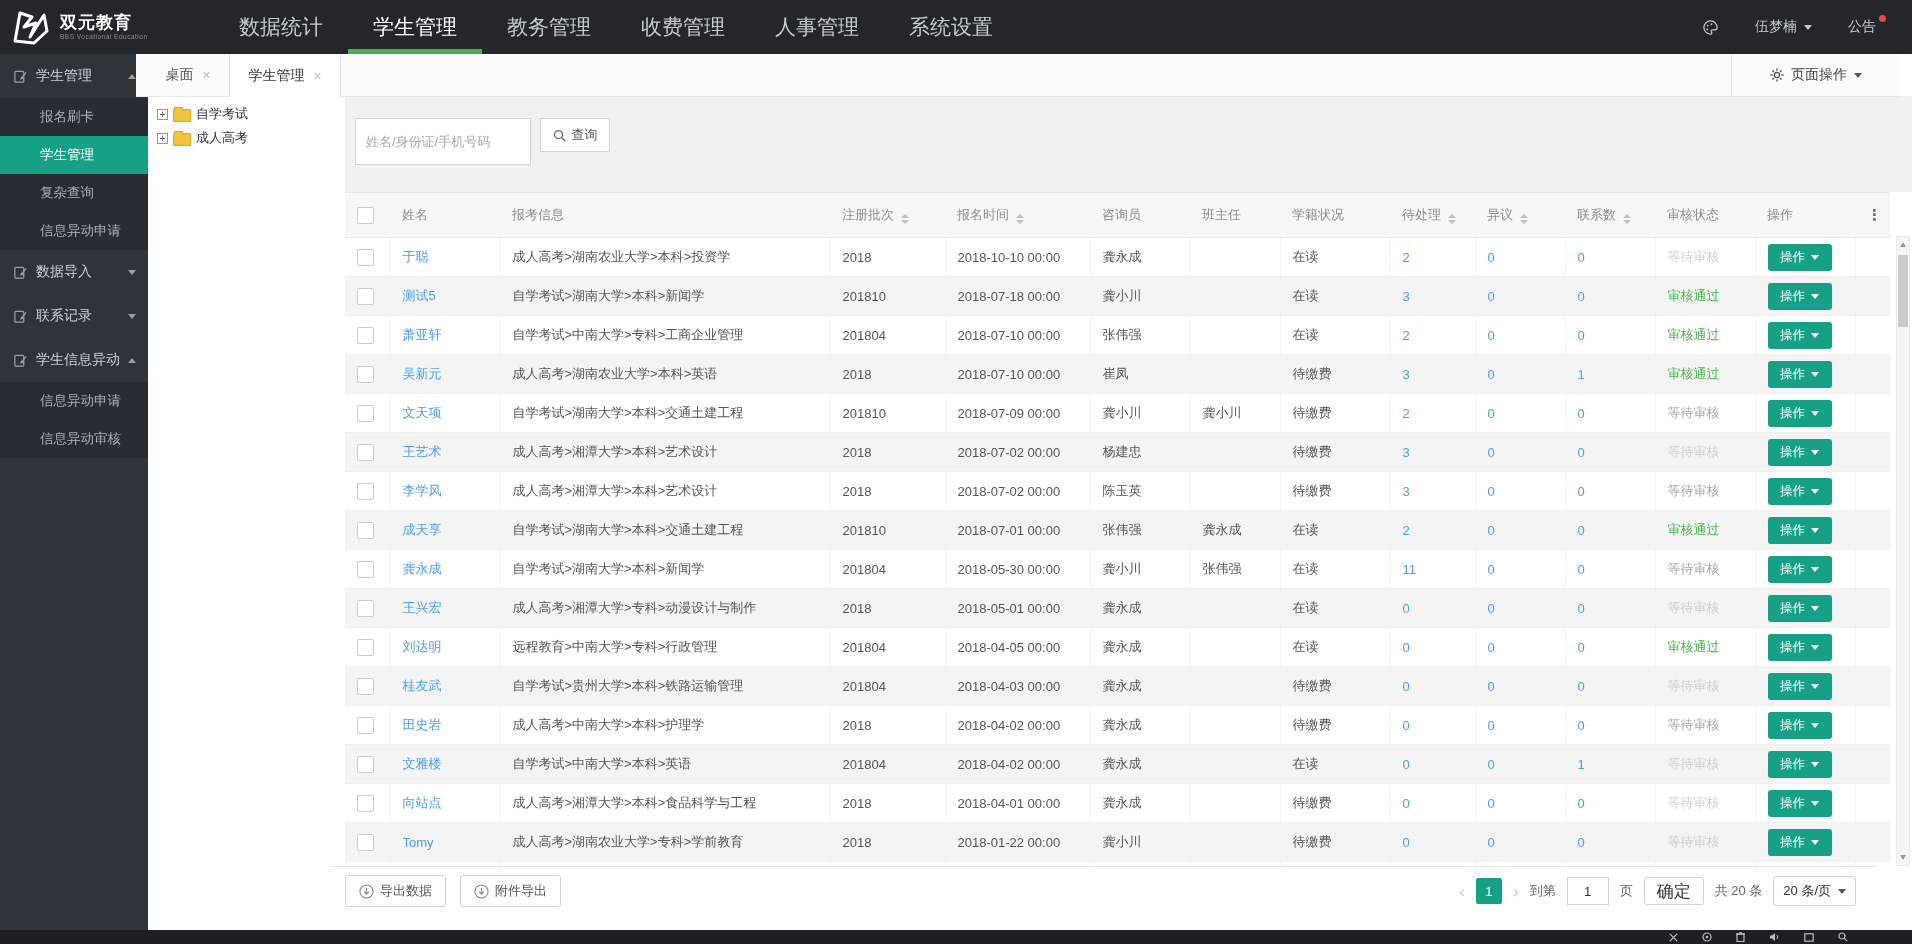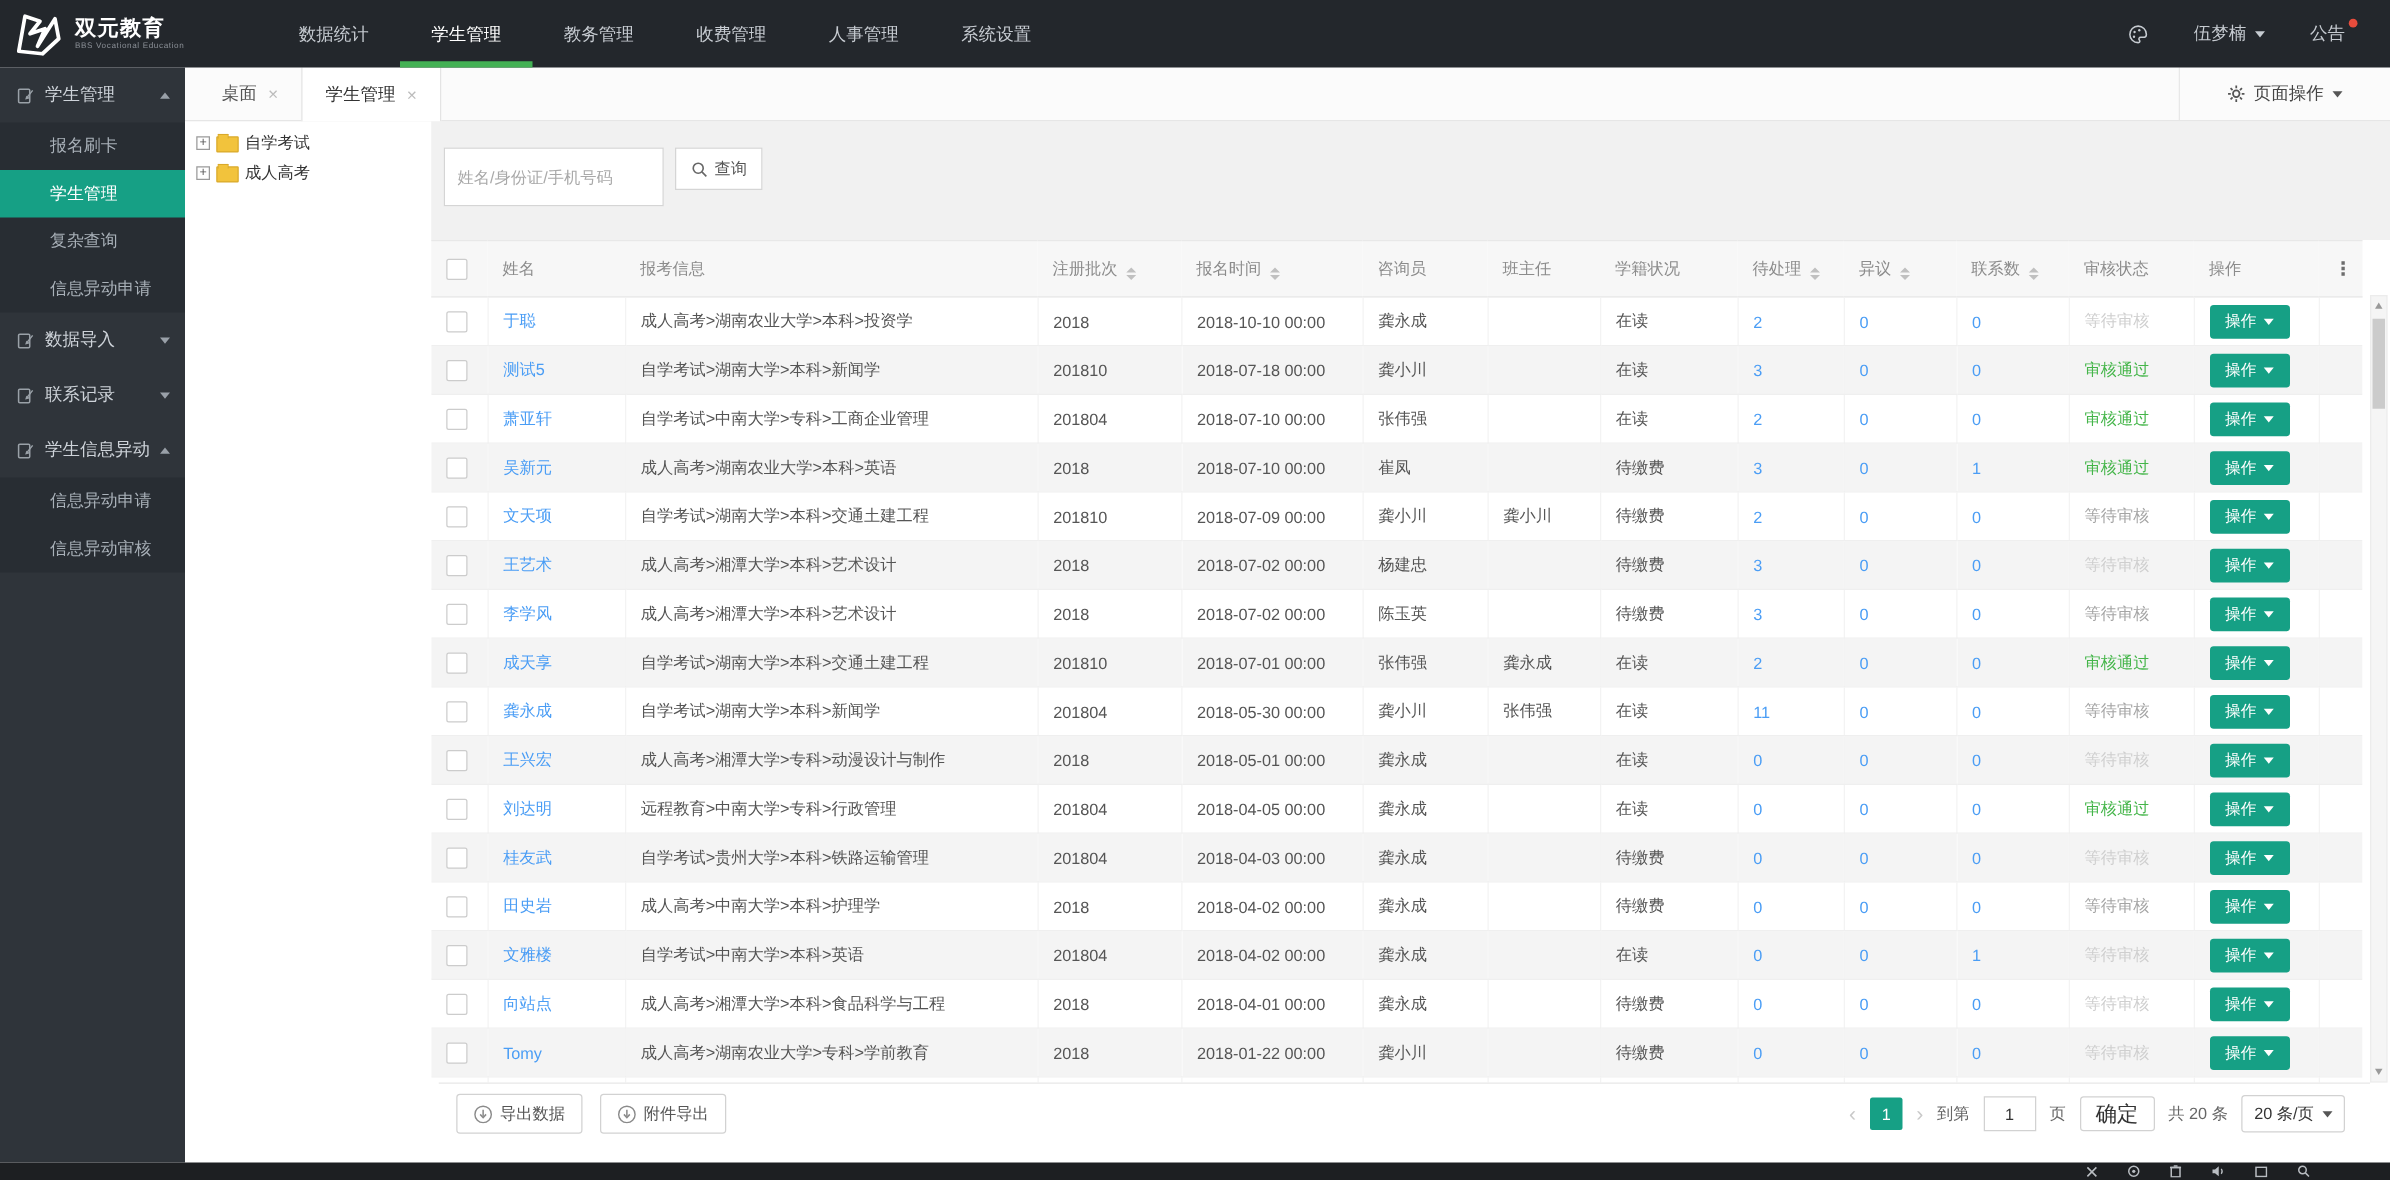--- a/index.html
+++ b/index.html
@@ -6,41 +6,41 @@
   body{width:1912px;height:944px;position:relative;overflow:hidden;background:#fff;
        font-family:"Liberation Sans","DejaVu Sans",sans-serif;}
   
   .topbar{position:absolute;left:0;top:0;width:1912px;height:54px;background:#23272c;
           display:flex;align-items:center;z-index:6;}
   .brand{display:flex;align-items:center;gap:8px;padding-left:10px;width:190px;}
   .brand-text{display:flex;flex-direction:column;line-height:1.1;}
   .brand-title{color:#fff;font-size:17px;font-weight:bold;letter-spacing:1px;}
   .brand-sub{color:#8b9097;font-size:6.5px;letter-spacing:.5px;}
   .nav{display:flex;height:100%;margin-left:14px;}
-  .nav-item{padding:0 25px;line-height:54px;color:#c6cbd1;font-size:14px;position:relative;cursor:pointer;white-space:nowrap;}
+  .nav-item{padding:0 25px;line-height:54px;color:#c6cbd1;font-size:21px;position:relative;cursor:pointer;white-space:nowrap;}
   .nav-item.active{color:#fff;}
   .nav-item.active::after{content:"";position:absolute;left:0;right:0;bottom:0;height:5px;background:#43b154;}
   .top-right{margin-left:auto;display:flex;align-items:center;gap:36px;padding-right:28px;color:#c6cbd1;font-size:14px;}
   .top-user{display:flex;align-items:center;gap:7px;cursor:pointer;}
   .announce{position:relative;cursor:pointer;padding-right:8px;}
   .red-dot{position:absolute;right:-2px;top:-3px;width:7px;height:7px;border-radius:50%;background:#e74c3c;}
   
   .caret-w{width:0;height:0;border-left:4px solid transparent;border-right:4px solid transparent;border-top:5px solid #fff;display:inline-block;}
   .caret-lt{width:0;height:0;border-left:4px solid transparent;border-right:4px solid transparent;border-top:5px solid #c6cbd1;display:inline-block;}
   .caret-dk{width:0;height:0;border-left:4px solid transparent;border-right:4px solid transparent;border-top:5px solid #555;display:inline-block;}
   .caret-up-s{width:0;height:0;border-left:4px solid transparent;border-right:4px solid transparent;border-bottom:5px solid #99a0a8;display:inline-block;margin-left:auto;}
   .caret-dn-s{width:0;height:0;border-left:4px solid transparent;border-right:4px solid transparent;border-top:5px solid #99a0a8;display:inline-block;margin-left:auto;}
   
   .sidebar{position:absolute;left:0;top:54px;width:148px;bottom:14px;background:#2f343a;z-index:5;}
   .side-sec{height:44px;display:flex;align-items:center;gap:8px;padding:0 12px 0 13px;font-size:14px;color:#ced3d9;cursor:pointer;}
   .side-sub{background:#282d33;}
   .side-item{height:38px;line-height:38px;padding-left:40px;font-size:13.5px;color:#a9b1b9;cursor:pointer;}
   .side-item.active{background:#16a085;color:#fff;}
   
-  .tabbar{position:absolute;left:148px;top:54px;width:1764px;height:42px;background:#fbfbfb;
+  .tabbar{position:absolute;left:136px;top:54px;width:1764px;height:42px;background:#fbfbfb;
           border-bottom:1px solid #e6e6e6;display:flex;align-items:stretch;z-index:5;}
   .tab{display:flex;align-items:center;justify-content:center;gap:9px;font-size:14px;color:#555;cursor:pointer;}
   .tab .tab-x{color:#bcbcbc;font-size:14px;cursor:pointer;}
   .tab.first{width:82px;margin-left:11px;}
   .tab.active{width:110px;background:#fff;border-left:1px solid #e4e4e4;border-right:1px solid #e4e4e4;margin-bottom:-1px;color:#333;}
   .page-actions{margin-left:auto;display:flex;align-items:center;gap:7px;padding:0 38px;border-left:1px solid #e8e8e8;color:#444;font-size:14px;cursor:pointer;}
   
   .tree{position:absolute;left:148px;top:96px;width:197px;bottom:78px;background:#fff;padding-top:6px;}
   .tree-item{display:flex;align-items:center;gap:5px;padding:3px 0 3px 9px;font-size:13px;color:#333;cursor:pointer;}
   .plus-box{width:11px;height:11px;border:1px solid #9a9a9a;background:#fff;font-size:10px;line-height:9px;text-align:center;color:#555;box-sizing:border-box;}
@@ -75,21 +75,21 @@
   .op-btn{width:64px;height:27px;background:#16a085;color:#fff;border-radius:3px;display:flex;align-items:center;
           justify-content:center;gap:6px;font-size:12.5px;cursor:pointer;}
   
   .vscroll{position:absolute;right:2px;top:236px;width:14px;height:630px;background:#f5f5f5;border:1px solid #ececec;box-sizing:border-box;}
   .sb-btn{position:absolute;left:0;width:12px;height:15px;display:flex;align-items:center;justify-content:center;cursor:pointer;}
   .sb-up{top:0;}.sb-dn{bottom:0;}
   .tri-up{width:0;height:0;border-left:3.5px solid transparent;border-right:3.5px solid transparent;border-bottom:5px solid #9a9a9a;}
   .tri-dn{width:0;height:0;border-left:3.5px solid transparent;border-right:3.5px solid transparent;border-top:5px solid #9a9a9a;}
   .sb-thumb{position:absolute;left:1px;top:18px;width:10px;height:72px;background:#cbcbcb;cursor:pointer;}
   
-  .tfooter{position:absolute;left:351px;top:866px;width:1545px;height:48px;border-top:1px solid #e8e8e8;
+  .tfooter{position:absolute;left:331px;top:866px;width:1545px;height:48px;border-top:1px solid #e8e8e8;
            background:#fff;display:flex;align-items:center;}
   .export-btn{height:30px;padding:0 13px;border:1px solid #d2d2d2;border-radius:3px;margin-left:14px;
               display:flex;align-items:center;gap:6px;font-size:13px;color:#555;background:#fff;cursor:pointer;}
   .pager{margin-left:auto;display:flex;align-items:center;gap:11px;padding-right:20px;font-size:13px;color:#666;}
   .chev{color:#c9c9c9;font-size:17px;cursor:pointer;line-height:1;}
   .page-cur{width:26px;height:26px;background:#16a085;color:#fff;display:flex;align-items:center;justify-content:center;border-radius:2px;font-size:13px;cursor:pointer;}
   .goto-input{width:36px;height:24px;border:1px solid #d2d2d2;text-align:center;font-size:13px;color:#333;outline:none;}
   .confirm-btn{height:28px;padding:0 12px;border:1px solid #d2d2d2;border-radius:3px;background:#fff;font-size:17px;color:#333;cursor:pointer;}
   .size-select{height:28px;padding:0 9px;border:1px solid #d2d2d2;border-radius:3px;display:flex;align-items:center;gap:7px;font-size:13px;color:#333;cursor:pointer;background:#fff;}
   

